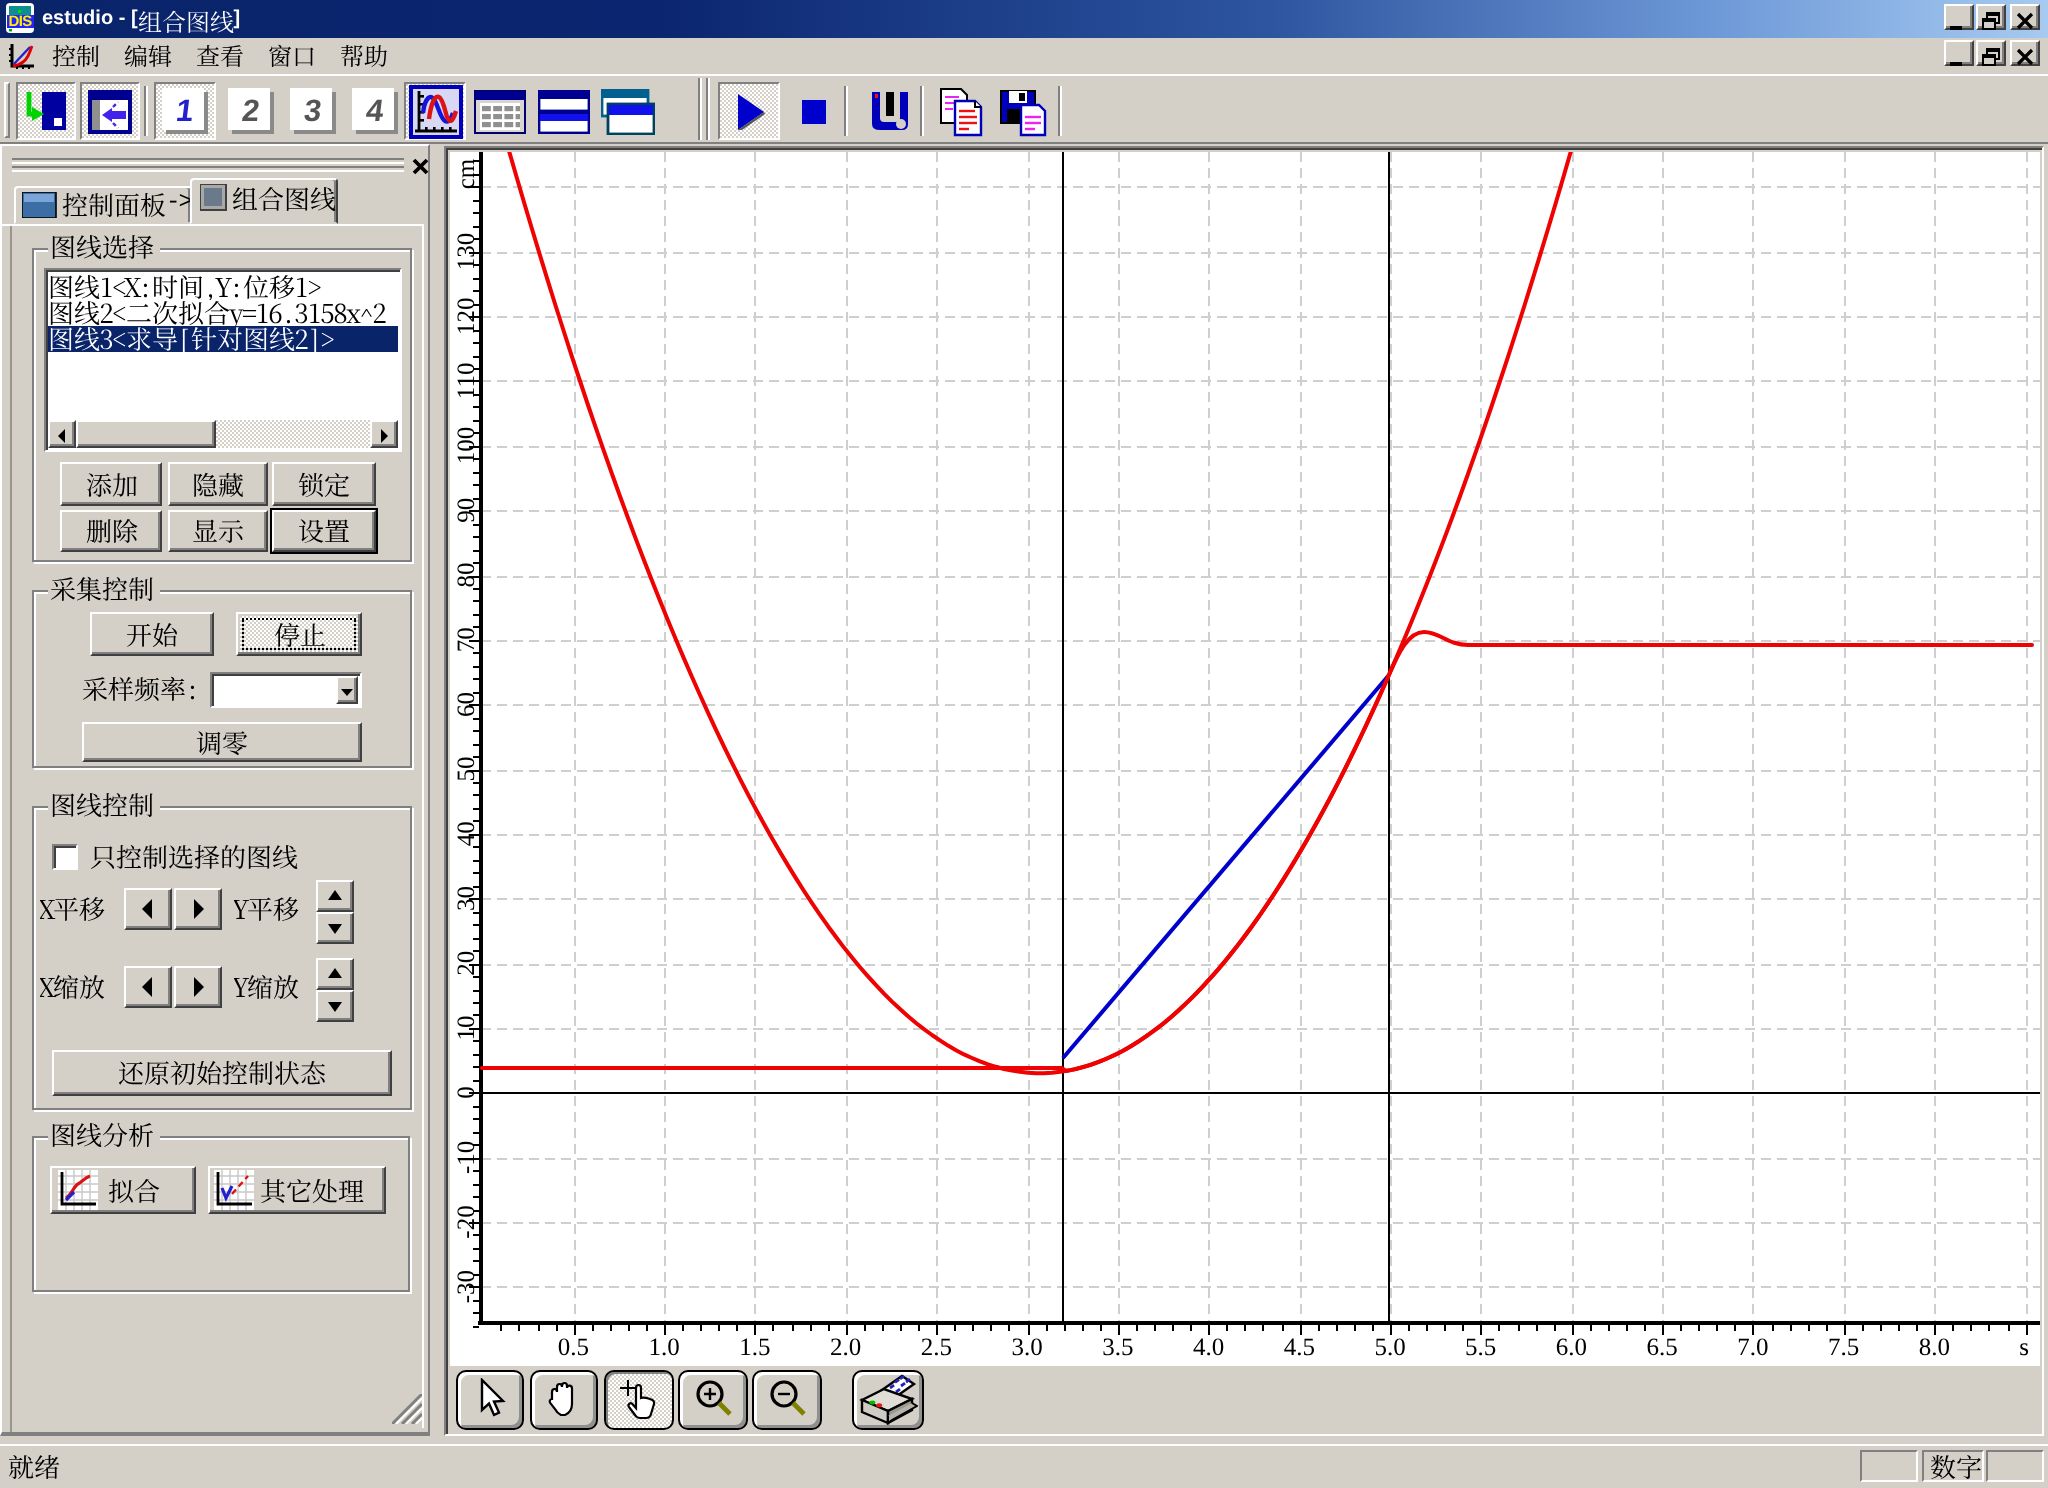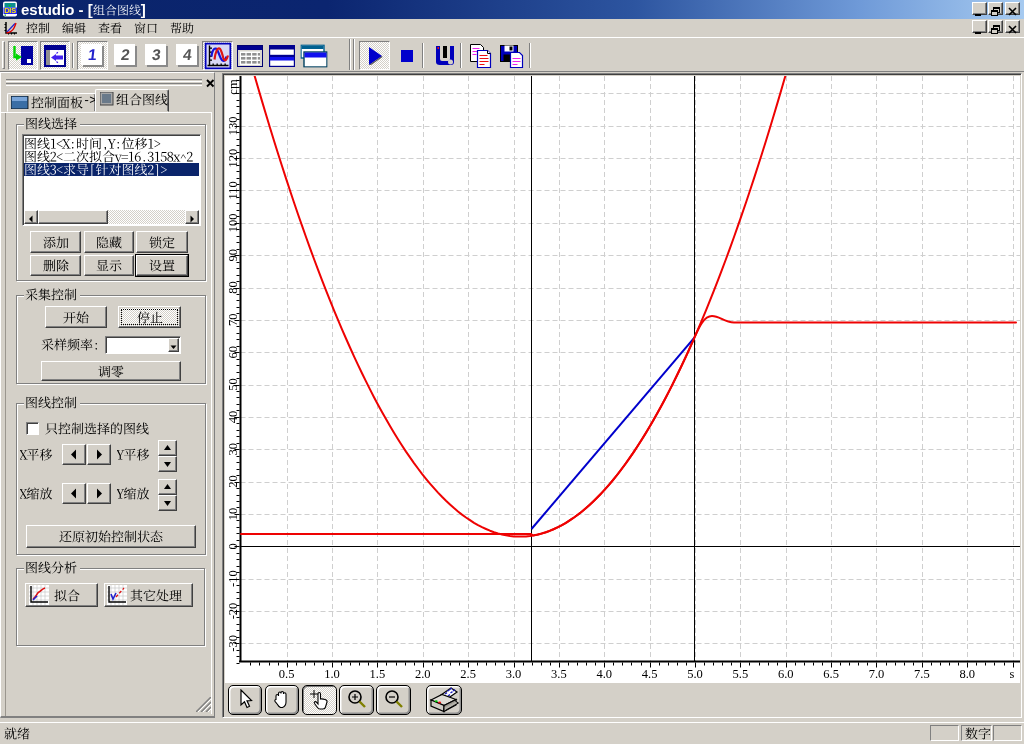--- a/index.html
+++ b/index.html
@@ -107,21 +107,21 @@
   </svg>
 <div class="a" style="left:0;top:0;width:1024px;height:19px;background:linear-gradient(90deg,#0a246a 0%,#0b2570 32%,#2d55a0 62%,#6f9ad8 84%,#a6caf0 100%)"></div>
 <svg class="a" style="left:2px;top:1px" width="16" height="16" viewBox="0 0 16 16">
 <rect x="1" y="0.5" width="14" height="15" rx="2" fill="#fff"></rect>
 <rect x="2.5" y="2" width="11" height="4.5" fill="#0d8f8f"></rect>
 <rect x="7" y="4" width="1.5" height="1.5" fill="#00dd00"></rect>
 <rect x="1.5" y="6.5" width="13.5" height="6.5" fill="#2222ff"></rect>
 <text x="8.2" y="12" font-family="Liberation Sans" font-size="7.5" font-weight="bold" fill="#ffee00" text-anchor="middle" textLength="12">DIS</text>
 <rect x="2.5" y="13.5" width="1.5" height="1.2" fill="#00aa00"></rect>
 </svg>
-<div class="a" style="left:21px;top:2px;height:15px;color:#fff;font-weight:bold;font-size:15px;line-height:15px;display:flex;align-items:flex-start">
+<div class="a" style="left:21px;top:2px;height:15px;color:#fff;font-weight:bold;font-size:10px;line-height:15px;display:flex;align-items:center">
     <span>estudio&nbsp;-&nbsp;[</span>
     <svg style="margin-top:2px" width="48" height="12" viewBox="0 0 4000 1000" fill="#fff">
       <use href="#g7EC4" transform="translate(0 880) scale(1 -1)"></use>
       <use href="#g5408" transform="translate(1000 880) scale(1 -1)"></use>
       <use href="#g56FE" transform="translate(2000 880) scale(1 -1)"></use>
       <use href="#g7EBF" transform="translate(3000 880) scale(1 -1)"></use>
     </svg>
     <span>]</span>
   </div>
 <div class="a raised" style="left:972px;top:2px;width:15px;height:13px"><svg width="13" height="11" viewBox="0 0 13 11">

